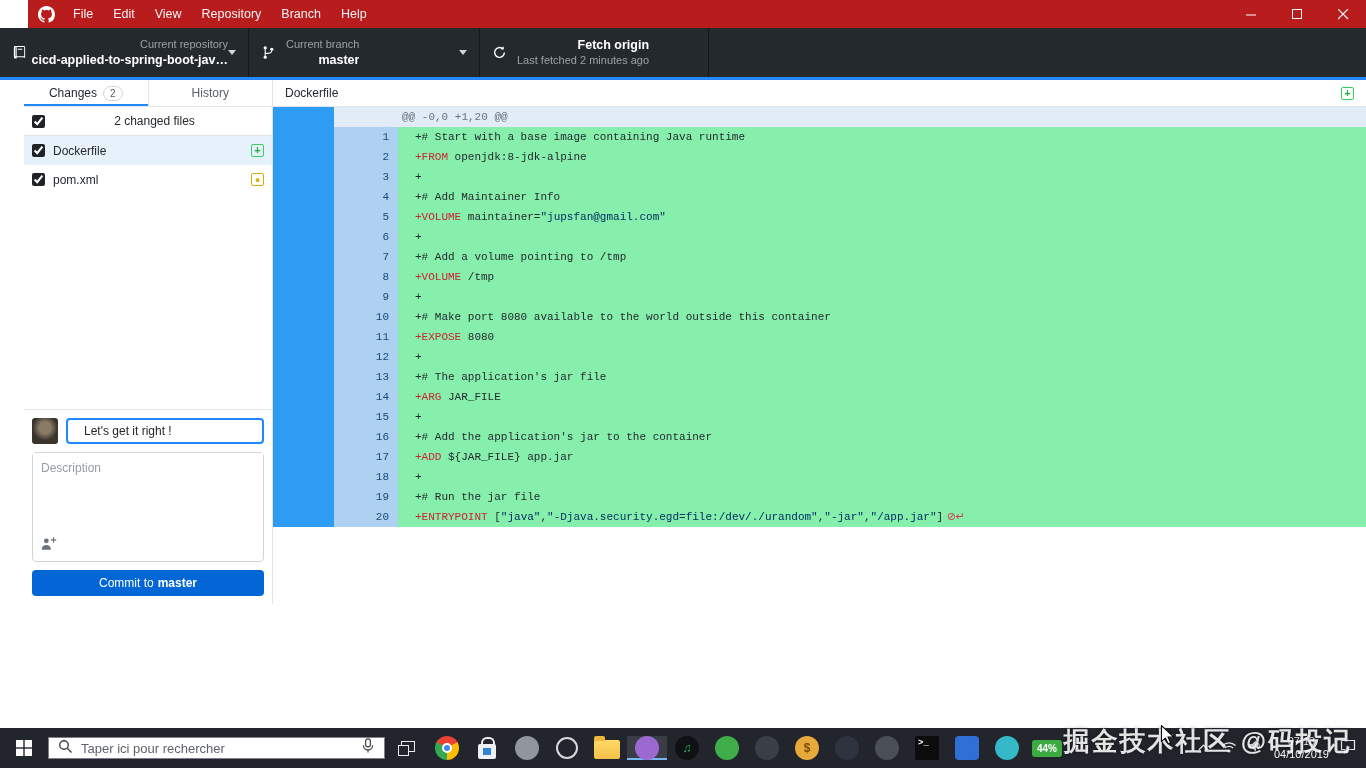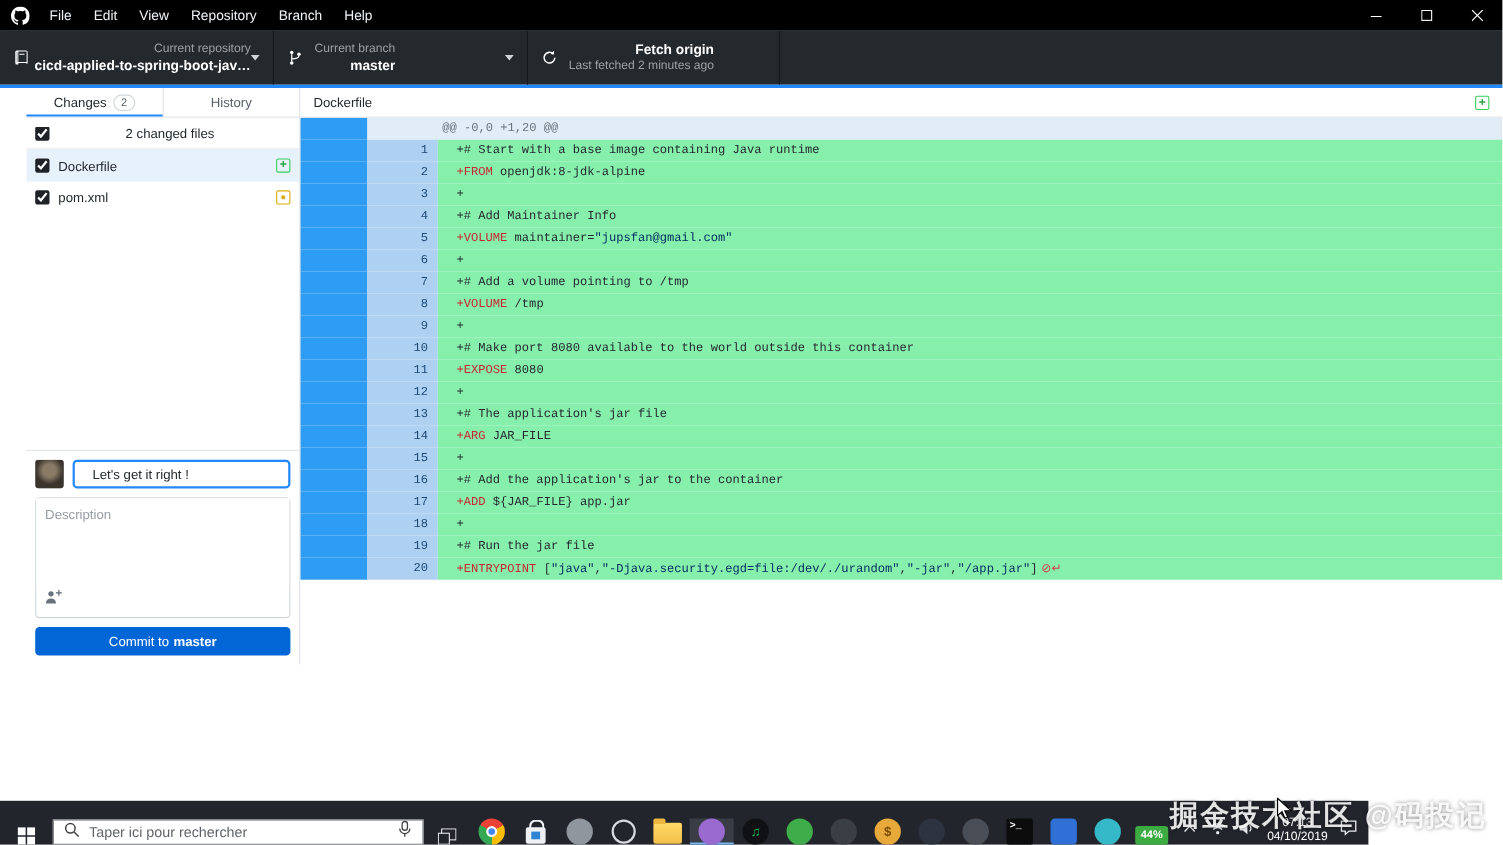--- a/index.html
+++ b/index.html
@@ -3,21 +3,21 @@
 <meta charset="utf-8">
 <style>
   * { box-sizing: border-box; }
   html,body { margin:0; padding:0; }
   body {
     width:1366px; height:768px; overflow:hidden; position:relative;
     font-family:"Liberation Sans", sans-serif; background:#fff; color:#24292e;
   }
 
   
-  .titlebar { height:28px; background:#000000; display:flex; align-items:center; }
+  .titlebar { height:28px; background:#b91c1c; display:flex; align-items:center;margin-left:28px; }
   .gh-logo { margin:0 8px 0 10px; display:flex; }
   .menu-bar { display:flex; height:28px; }
   .menu-item { padding:0 10px; line-height:28px; font-size:12.5px; color:#f0f3f6; cursor:default; }
   .win-controls { margin-left:auto; display:flex; }
   .win-btn { width:46px; height:28px; display:flex; align-items:center; justify-content:center; }
 
   
   .toolbar { height:49px; background:#24292e; display:flex; }
   .tb-section { display:flex; align-items:center; padding:0 12px; border-right:1px solid #15191d; }
   .tb-repo { width:249px; }
@@ -71,21 +71,21 @@
   .diff-body { flex:1; overflow:hidden; font-family:"Liberation Mono","DejaVu Sans Mono",monospace; font-size:11px; }
   .drow { display:flex; height:20px; line-height:20px; }
   .g-old { width:61px; background:#2f9cf4; flex:none; }
   .g-num { width:64px; background:#aed1f2; flex:none; text-align:right; padding-right:9px; color:#1c4874; }
   .d-code { flex:1; background:#86efac; padding-left:17px; white-space:pre; overflow:hidden; }
   .hunk-cell { flex:1; background:#e2ecf6; color:#6a737d; padding-left:68px; white-space:pre; }
   .tk { color:#cb2431; } .ts { color:#032f62; } .tp { color:#24292e; } .tc { color:#24292e; }
   .tm { color:#d73a49; font-family:"DejaVu Sans", sans-serif; }
 
   
-  .taskbar { position:absolute; left:0; bottom:0; width:1244px; height:40px; background:#22252c; display:flex; align-items:flex-end; z-index:5; }
+  .taskbar { position:absolute; left:0; bottom:0; width:1366px; height:40px; background:#22252c; display:flex; align-items:center; z-index:5; }
   .tb-start { width:48px; display:flex; align-items:center; justify-content:center; }
   .search-box { width:337px; background:#fff; border:1px solid #7d8085; display:flex; align-items:center; gap:8px; padding:0 9px; }
   .search-text { flex:1; font-size:13px; color:#5f6368; white-space:nowrap; overflow:hidden; }
   .taskview { width:42px; display:flex; align-items:center; justify-content:center; }
   .apps { display:flex; }
   .tile { width:40px; display:flex; align-items:center; justify-content:center; position:relative; }
   .tile.active { background:#3a3d45; box-shadow:inset 0 -2px 0 #75b6f3; }
   .ic.ci { width:24px; height:24px; border-radius:50%; display:flex; align-items:center; justify-content:center; font-size:12px; font-weight:700; }
   .ic.sq { width:24px; height:24px; border-radius:4px; display:flex; align-items:center; justify-content:center; font-size:12px; font-weight:700; }
   .ic.ring { width:22px; height:22px; border-radius:50%; border:2.5px solid #d6d9dd; }

